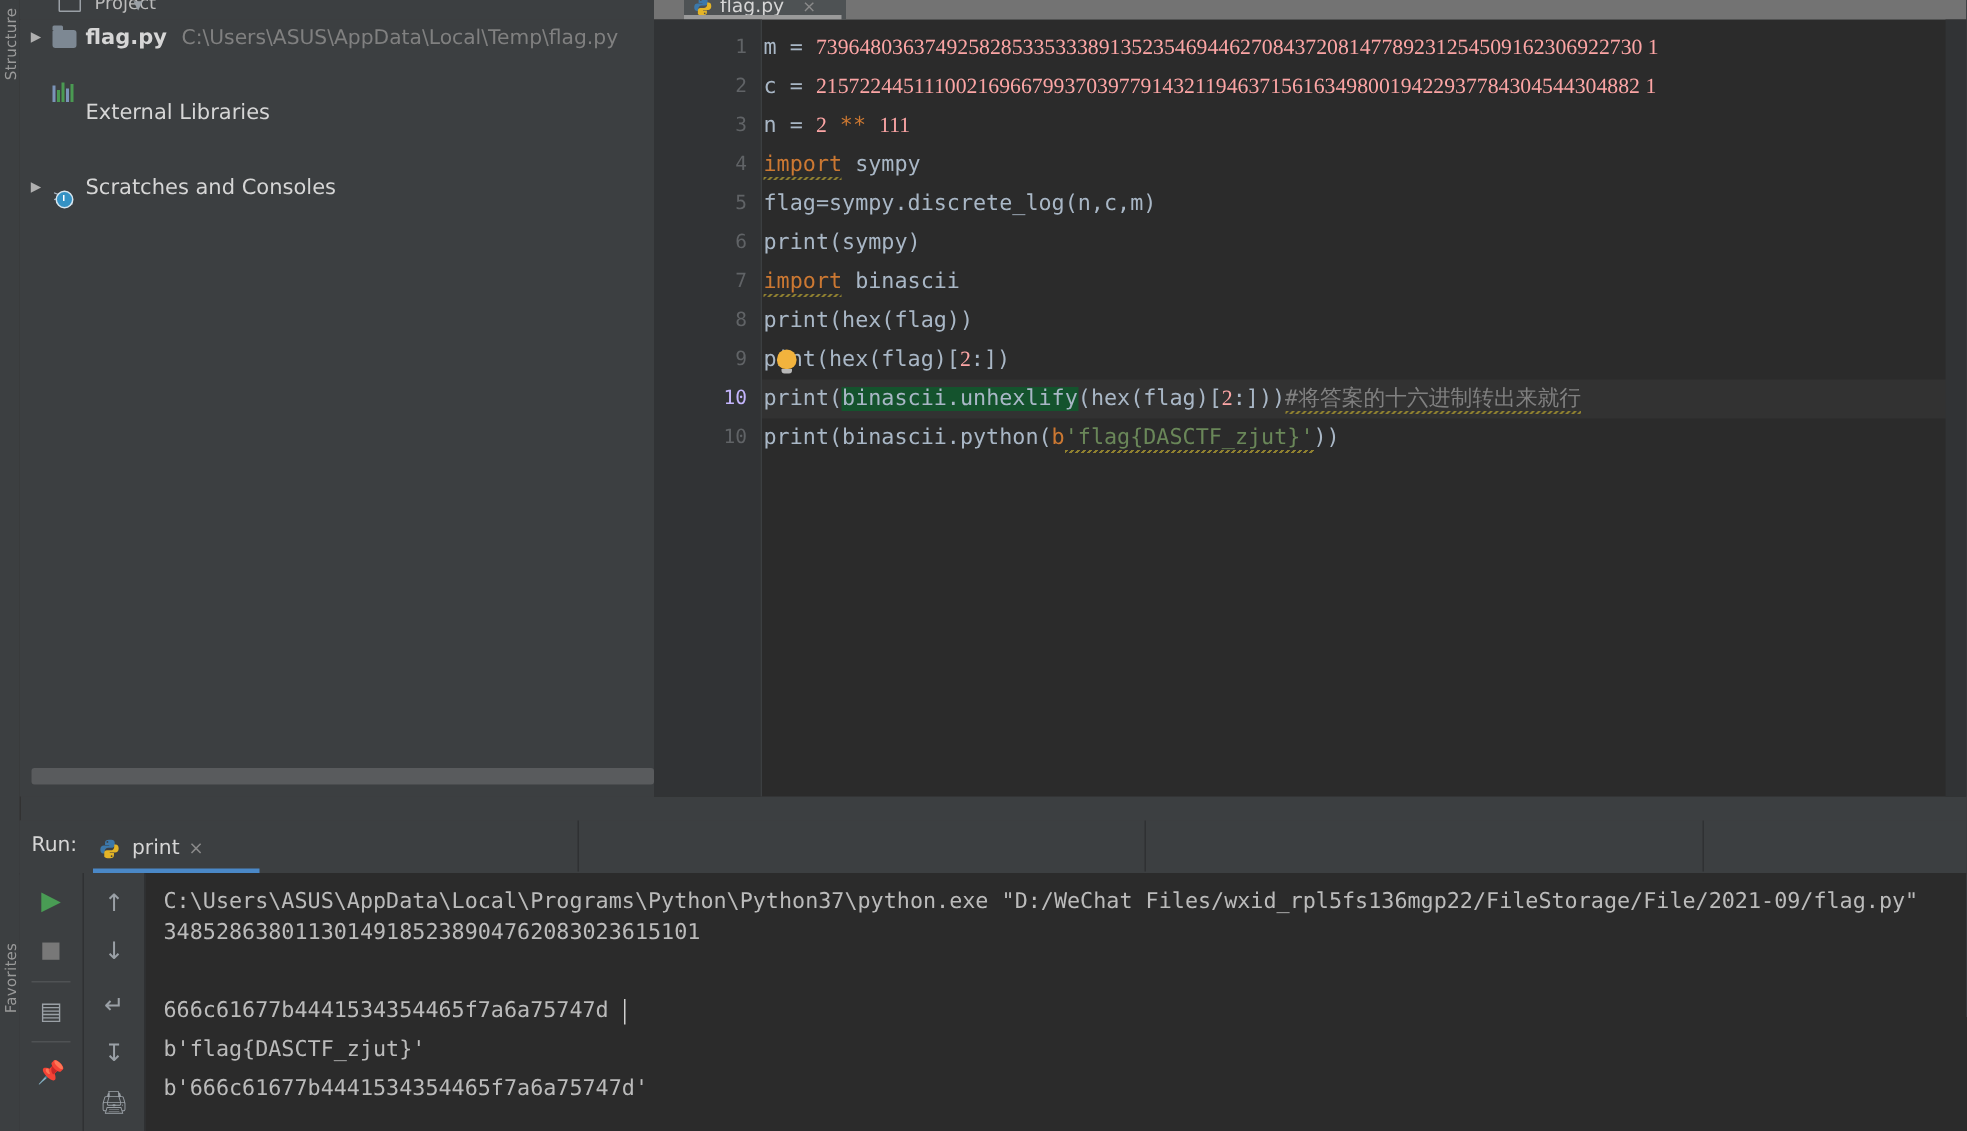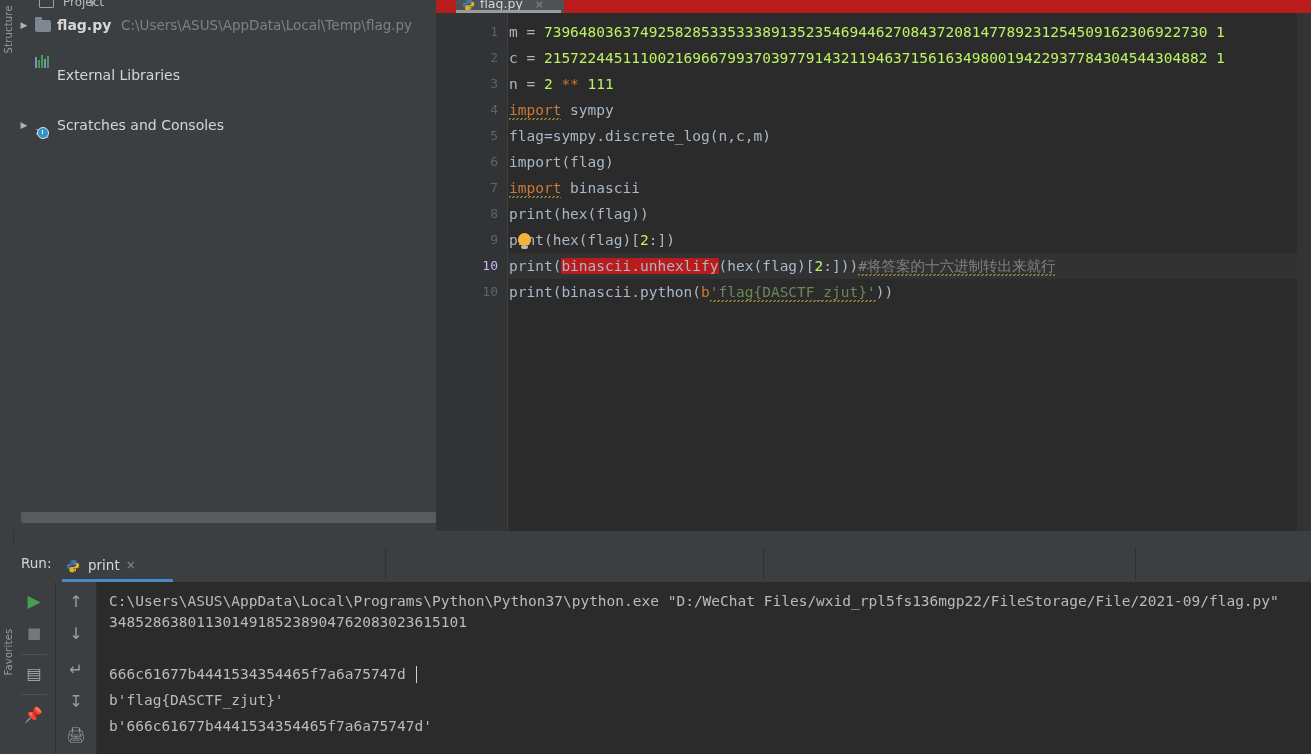--- a/index.html
+++ b/index.html
@@ -115,21 +115,21 @@
     background: #595b5d; border-radius: 2px;
   }
 
   
   .editor-wrap {
     position: absolute; left: 436px; top: 13px; width: 875px; height: 518px;
     background: #2b2b2b;
   }
   .editor-tabs {
     position: absolute; left: 0; top: -13px; width: 875px; height: 13px;
-    background: #b91c1c; overflow: hidden;
+    background: #737373; overflow: hidden;
   }
   .etab {
     position: absolute; left: 20px; top: -9px; height: 22px;
     background: #4e5254; border-top: 2px solid transparent;
     padding: 0 20px 0 24px; line-height: 22px;
     font-size: 12.5px; color: #d6d6d6; white-space: nowrap;
   }
   .etab .pyico {
     position: absolute; left: 6px; top: 5px; width: 13px; height: 13px;
   }
@@ -159,24 +159,24 @@
     overflow: hidden;
   }
   .cline {
     position: absolute; left: 0; width: 1239px; height: 26px; line-height: 26px;
     font-family: "DejaVu Sans Mono", monospace;
     font-size: 14.5px; color: #a9b7c6; white-space: pre;
     padding-left: 1px;
   }
   .cline.active { background: #323232; }
   .kw { color: #cc7832; }
-  .num { color: #bef264; }
+  .num { color: #fca5a5; font-family: Liberation Serif, serif; }
   .str { color: #6a8759; }
   .cmt { color: #808080; }
-  .sel { background: #b91c1c; color: #a9b7c6; }
+  .sel { background: #14532d; color: #a9b7c6; }
   .squig {
     background-image: repeating-linear-gradient(
       135deg, #8f8030 0 1.5px, transparent 1.5px 3px);
     background-repeat: repeat-x;
     background-size: 4px 2px;
     background-position: left bottom;
     padding-bottom: 2px;
   }
   .lamp {
     position: absolute; left: 10px; top: 6px;
@@ -347,21 +347,21 @@
       <div class="cline" style="top:6px;"><span>m = </span><span class="num">7396480363749258285335333891352354694462708437208147789231254509162306922730 1</span></div>
 
       <div class="cline" style="top:32px;"><span>c = </span><span class="num">2157224451110021696679937039779143211946371561634980019422937784304544304882 1</span></div>
 
       <div class="cline" style="top:58px;"><span>n = </span><span class="num">2</span><span class="kw"> ** </span><span class="num">111</span></div>
 
       <div class="cline" style="top:84px;"><span class="kw squig">import</span><span> sympy</span></div>
 
       <div class="cline" style="top:110px;"><span>flag=sympy.discrete_log(n,c,m)</span></div>
 
-      <div class="cline" style="top:136px;"><span>import(flag)</span></div>
+      <div class="cline" style="top:136px;"><span>print(sympy)</span></div>
 
       <div class="cline" style="top:162px;"><span class="kw squig">import</span><span> binascii</span></div>
 
       <div class="cline" style="top:188px;"><span>print(hex(flag))</span></div>
 
       <div class="cline" style="top:214px;"><span>p</span><span>int(hex(flag)[</span><span class="num">2</span><span>:])</span></div>
       <div class="lamp" style="top:220px;"></div>
 
       <div class="cline active" style="top:240px;"><span>print(</span><span class="sel">binascii.unhexlify</span><span>(hex(flag)[</span><span class="num">2</span><span>:]))</span><span class="cmt squig">#将答案的十六进制转出来就行</span></div>
 

